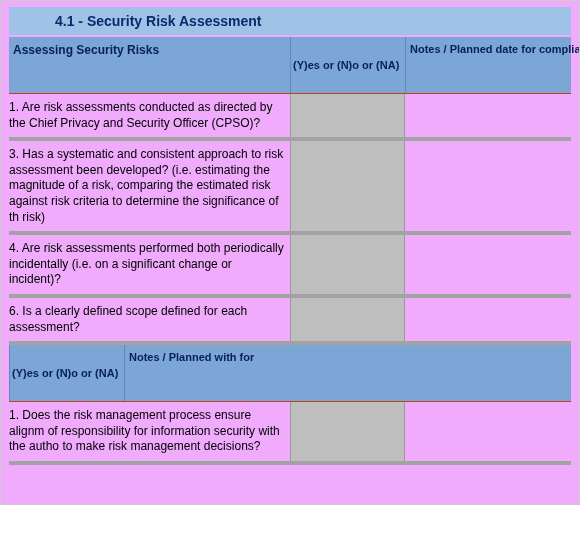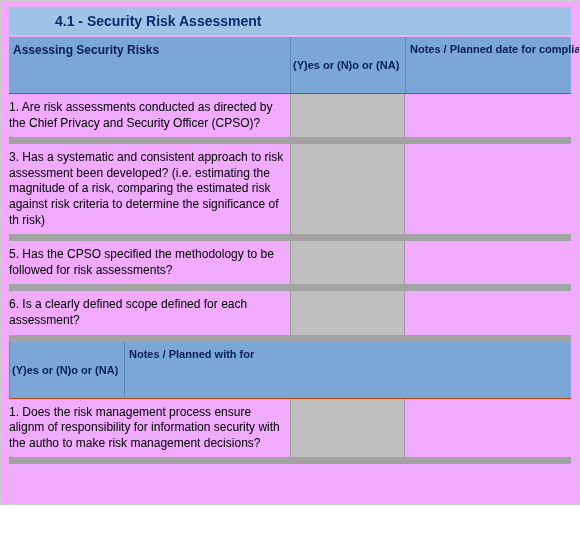--- a/index.html
+++ b/index.html
@@ -51,21 +51,21 @@
   .section-header .col-notes {
     flex: 1 1 auto;
     padding: 6px 4px;
     border-left: 1px solid #5f89b8;
     font-size: 11px;
     white-space: nowrap;
   }
   .row {
     display: flex;
     flex-direction: row;
-    border-bottom: 7px solid #a3a3a3;
+    border-bottom: 4px solid #a3a3a3;
   }
   .row .col-q {
     flex: 0 0 281px;
     padding: 6px 4px 6px 0;
     line-height: 1.3;
     overflow: hidden;
   }
   .row .col-yn {
     flex: 0 0 115px;
     background: #bfbfbf;
@@ -103,21 +103,21 @@
     <div class="col-q">1. Are risk assessments conducted as directed by the Chief Privacy and Security Officer (CPSO)?</div>
     <div class="col-yn"><input type="text" style=""></div>
     <div class="col-notes"></div>
   </div>
   <div class="row">
     <div class="col-q">3. Has a systematic and consistent approach to risk assessment been developed? (i.e. estimating the magnitude of a risk, comparing the estimated risk against risk criteria to determine the significance of th risk)</div>
     <div class="col-yn"><input type="text" style=""></div>
     <div class="col-notes"></div>
   </div>
   <div class="row">
-    <div class="col-q">5. Has the CPSO specified the methodology to be followed for risk assessments?</div>
+    <div class="col-q">4. Are risk assessments performed both periodically incidentally (i.e. on a significant change or incident)?</div>
     <div class="col-yn"><input type="text" style=""></div>
     <div class="col-notes"></div>
   </div>
   <div class="row">
     <div class="col-q">6. Is a clearly defined scope defined for each assessment?</div>
     <div class="col-yn"><input type="text" style=""></div>
     <div class="col-notes"></div>
   </div>
 
   <div class="section-header">

